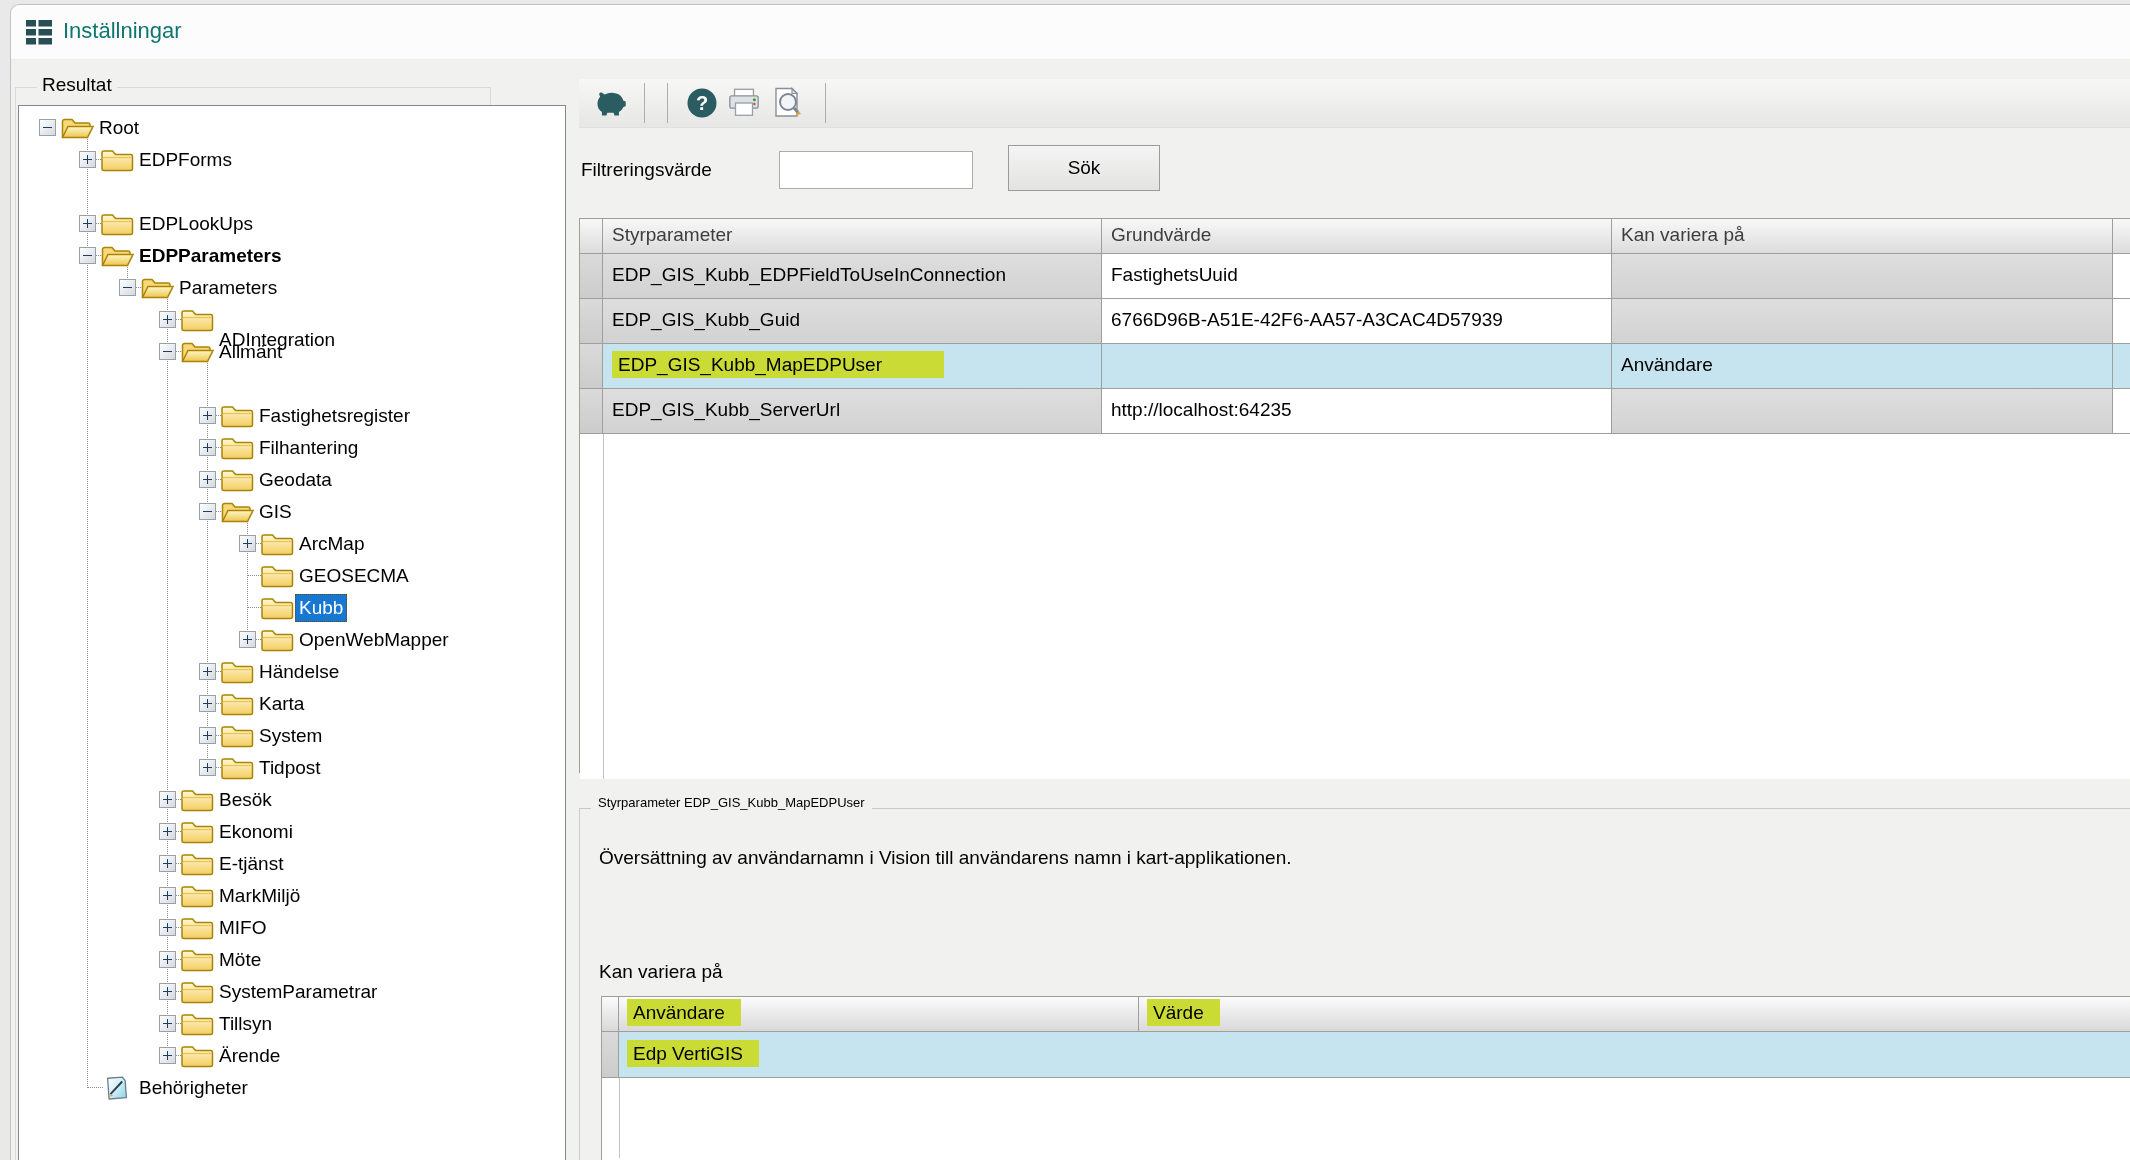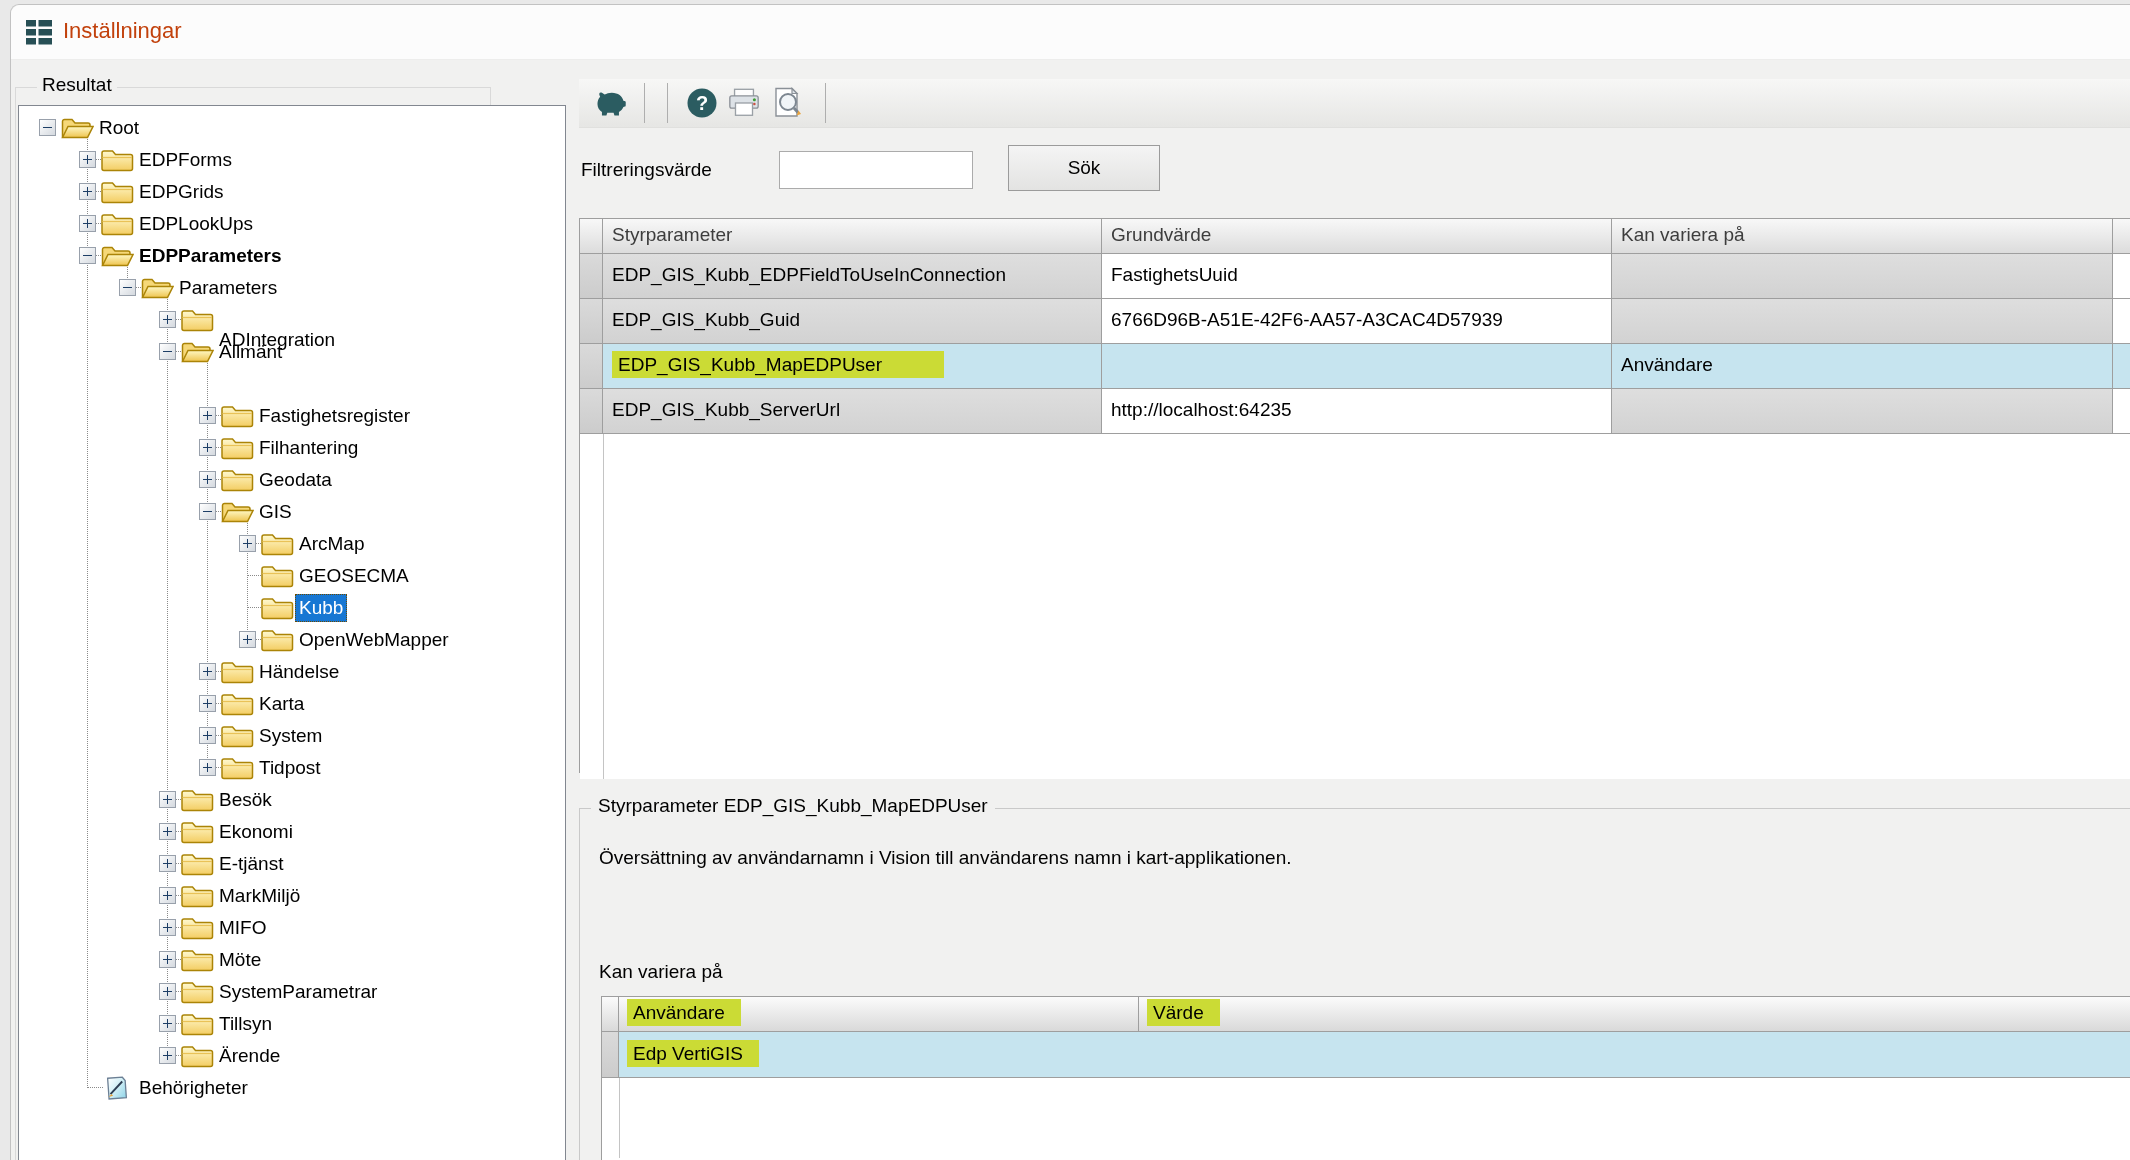--- a/index.html
+++ b/index.html
@@ -5,21 +5,21 @@
   html,body{margin:0;padding:0;}
   body{font-family:"Liberation Sans",sans-serif;background:#e9e9e9;}
   .screen{position:relative;width:2130px;height:1160px;overflow:hidden;background:#e9e9e9;}
   .window{position:absolute;left:10px;top:4px;right:0;bottom:0;background:#f1f1f0;
           border-left:1px solid #c2c2c2;border-top:1px solid #c2c2c2;border-top-left-radius:9px;}
   
   .titlebar{position:absolute;left:0;top:0;right:0;height:54px;background:#fcfcfc;
             border-top-left-radius:9px;border-bottom:1px solid #ededec;}
   .title-icon{position:absolute;left:13px;top:12px;width:30px;height:30px;}
   .title-icon svg{width:30px;height:30px;display:block;}
-  .title-text{position:absolute;left:52px;top:13px;font-size:22px;color:#c2410c;}
+  .title-text{position:absolute;left:52px;top:13px;font-size:22px;color:#0f766e;}
 
   
   .gb-left{position:absolute;left:4px;top:66px;width:476px;bottom:0;}
   .gb-frame{position:absolute;left:0;right:0;top:16px;bottom:-2px;border:1px solid #d9d9d9;}
   .gb-lbl{position:absolute;left:22px;top:3px;background:#f1f1f0;padding:0 5px;font-size:19px;color:#000;z-index:2;white-space:nowrap;}
   .tree-panel{position:absolute;left:3px;top:34px;width:546px;bottom:-2px;background:#fff;
               border:1px solid #828790;overflow:hidden;z-index:1;}
   .trow{position:absolute;left:0;right:0;height:32px;font-size:19px;color:#000;}
   .tlbl{position:absolute;top:3px;line-height:26px;white-space:nowrap;}
   .sel-node{background:#1777d3;color:#fff;border:1px dotted #6b4a00;padding:0 3px;margin:-1px 0 0 -4px;}
@@ -65,21 +65,21 @@
   .g-row .white{background:#fff;}
   .g-row.selected .gray,.g-row.selected .white{background:#c6e4ef;}
   .g-fill{position:relative;height:345px;background:#fff;}
   .fill-selline{position:absolute;left:0;top:0;bottom:0;width:23px;border-right:1px solid #c4c4c4;}
   .hl{background:#cbdb35;padding:3px 16px 3px 6px;}
   .hl.wide{padding-right:62px;}
 
   
   .gb2{position:absolute;left:568px;top:786px;right:0;bottom:0;}
   .gb2-frame{position:absolute;left:0;right:-2px;top:17px;bottom:-2px;border:1px solid #c9c9c9;}
-  .gb2-lbl{position:absolute;left:12px;top:4px;background:#f1f1f0;padding:0 7px;font-size:19px;color:#000;z-index:2;white-space:nowrap;}
+  .gb2-lbl{position:absolute;left:12px;top:4px;background:#f1f1f0;padding:0 7px;font-size:13px;color:#000;z-index:2;white-space:nowrap;}
   .desc{position:absolute;left:20px;top:56px;right:30px;font-size:19px;color:#000;z-index:1;}
   .kv-label{position:absolute;left:20px;top:170px;font-size:19px;color:#000;z-index:1;}
   .sub{position:absolute;left:22px;top:205px;right:-1px;bottom:-1px;background:#fff;
        border:1px solid #9e9e9e;z-index:1;}
   .s-head{display:flex;height:34px;border-bottom:1px solid #9e9e9e;background:linear-gradient(#fbfbfb,#d9d9d9);}
   .s-row{display:flex;height:45px;border-bottom:1px solid #9e9e9e;background:#c6e4ef;}
   .sc{box-sizing:border-box;border-right:1px solid #9e9e9e;overflow:hidden;white-space:nowrap;font-size:19px;color:#000;}
   .s-sel{width:17px;background:linear-gradient(#dadada,#cccccc);}
   .s-head .s-sel{background:transparent;}
   .s-c1{width:520px;padding-left:8px;}
@@ -145,37 +145,20 @@
                   <linearGradient id="fc1" x1="0" y1="0" x2="0" y2="1">
                     <stop offset="0" stop-color="#fff9cf"></stop>
                     <stop offset="1" stop-color="#f3cd62"></stop>
                   </linearGradient>
                 </defs>
                 <path d="M2 7.5 V21.5 a2 2 0 0 0 2 2 h26.5 a2 2 0 0 0 2-2 V9.5 a2 2 0 0 0-2-2 H15.5 l-3-3.5 H4 a2 2 0 0 0-2 2 z" fill="url(#fc1)" stroke="#ab8407" stroke-width="1.5"></path>
                 <path d="M2.5 10.5 h29.5" stroke="#e9c257" stroke-width="1.2" fill="none"></path>
               </svg>
             </span>
             <span class="tlbl" style="left: 120px;">EDPForms</span>
-          </div>
-          <div class="trow" style="top: 70px;">
-            <div class="stub" style="left: 68px; width: 16px;"></div>
-            <div class="exp plus" style="left: 60px; top: 7px;"></div>
-            <span class="ticon" style="left: 81px;">
-              <svg viewBox="0 0 34 26">
-                <defs>
-                  <linearGradient id="fc1" x1="0" y1="0" x2="0" y2="1">
-                    <stop offset="0" stop-color="#fff9cf"></stop>
-                    <stop offset="1" stop-color="#f3cd62"></stop>
-                  </linearGradient>
-                </defs>
-                <path d="M2 7.5 V21.5 a2 2 0 0 0 2 2 h26.5 a2 2 0 0 0 2-2 V9.5 a2 2 0 0 0-2-2 H15.5 l-3-3.5 H4 a2 2 0 0 0-2 2 z" fill="url(#fc1)" stroke="#ab8407" stroke-width="1.5"></path>
-                <path d="M2.5 10.5 h29.5" stroke="#e9c257" stroke-width="1.2" fill="none"></path>
-              </svg>
-            </span>
-            <span class="tlbl" style="left: 120px;">EDPGrids</span>
           </div>
           <div class="trow" style="top: 102px;">
             <div class="stub" style="left: 68px; width: 16px;"></div>
             <div class="exp plus" style="left: 60px; top: 7px;"></div>
             <span class="ticon" style="left: 81px;">
               <svg viewBox="0 0 34 26">
                 <defs>
                   <linearGradient id="fc1" x1="0" y1="0" x2="0" y2="1">
                     <stop offset="0" stop-color="#fff9cf"></stop>
                     <stop offset="1" stop-color="#f3cd62"></stop>

